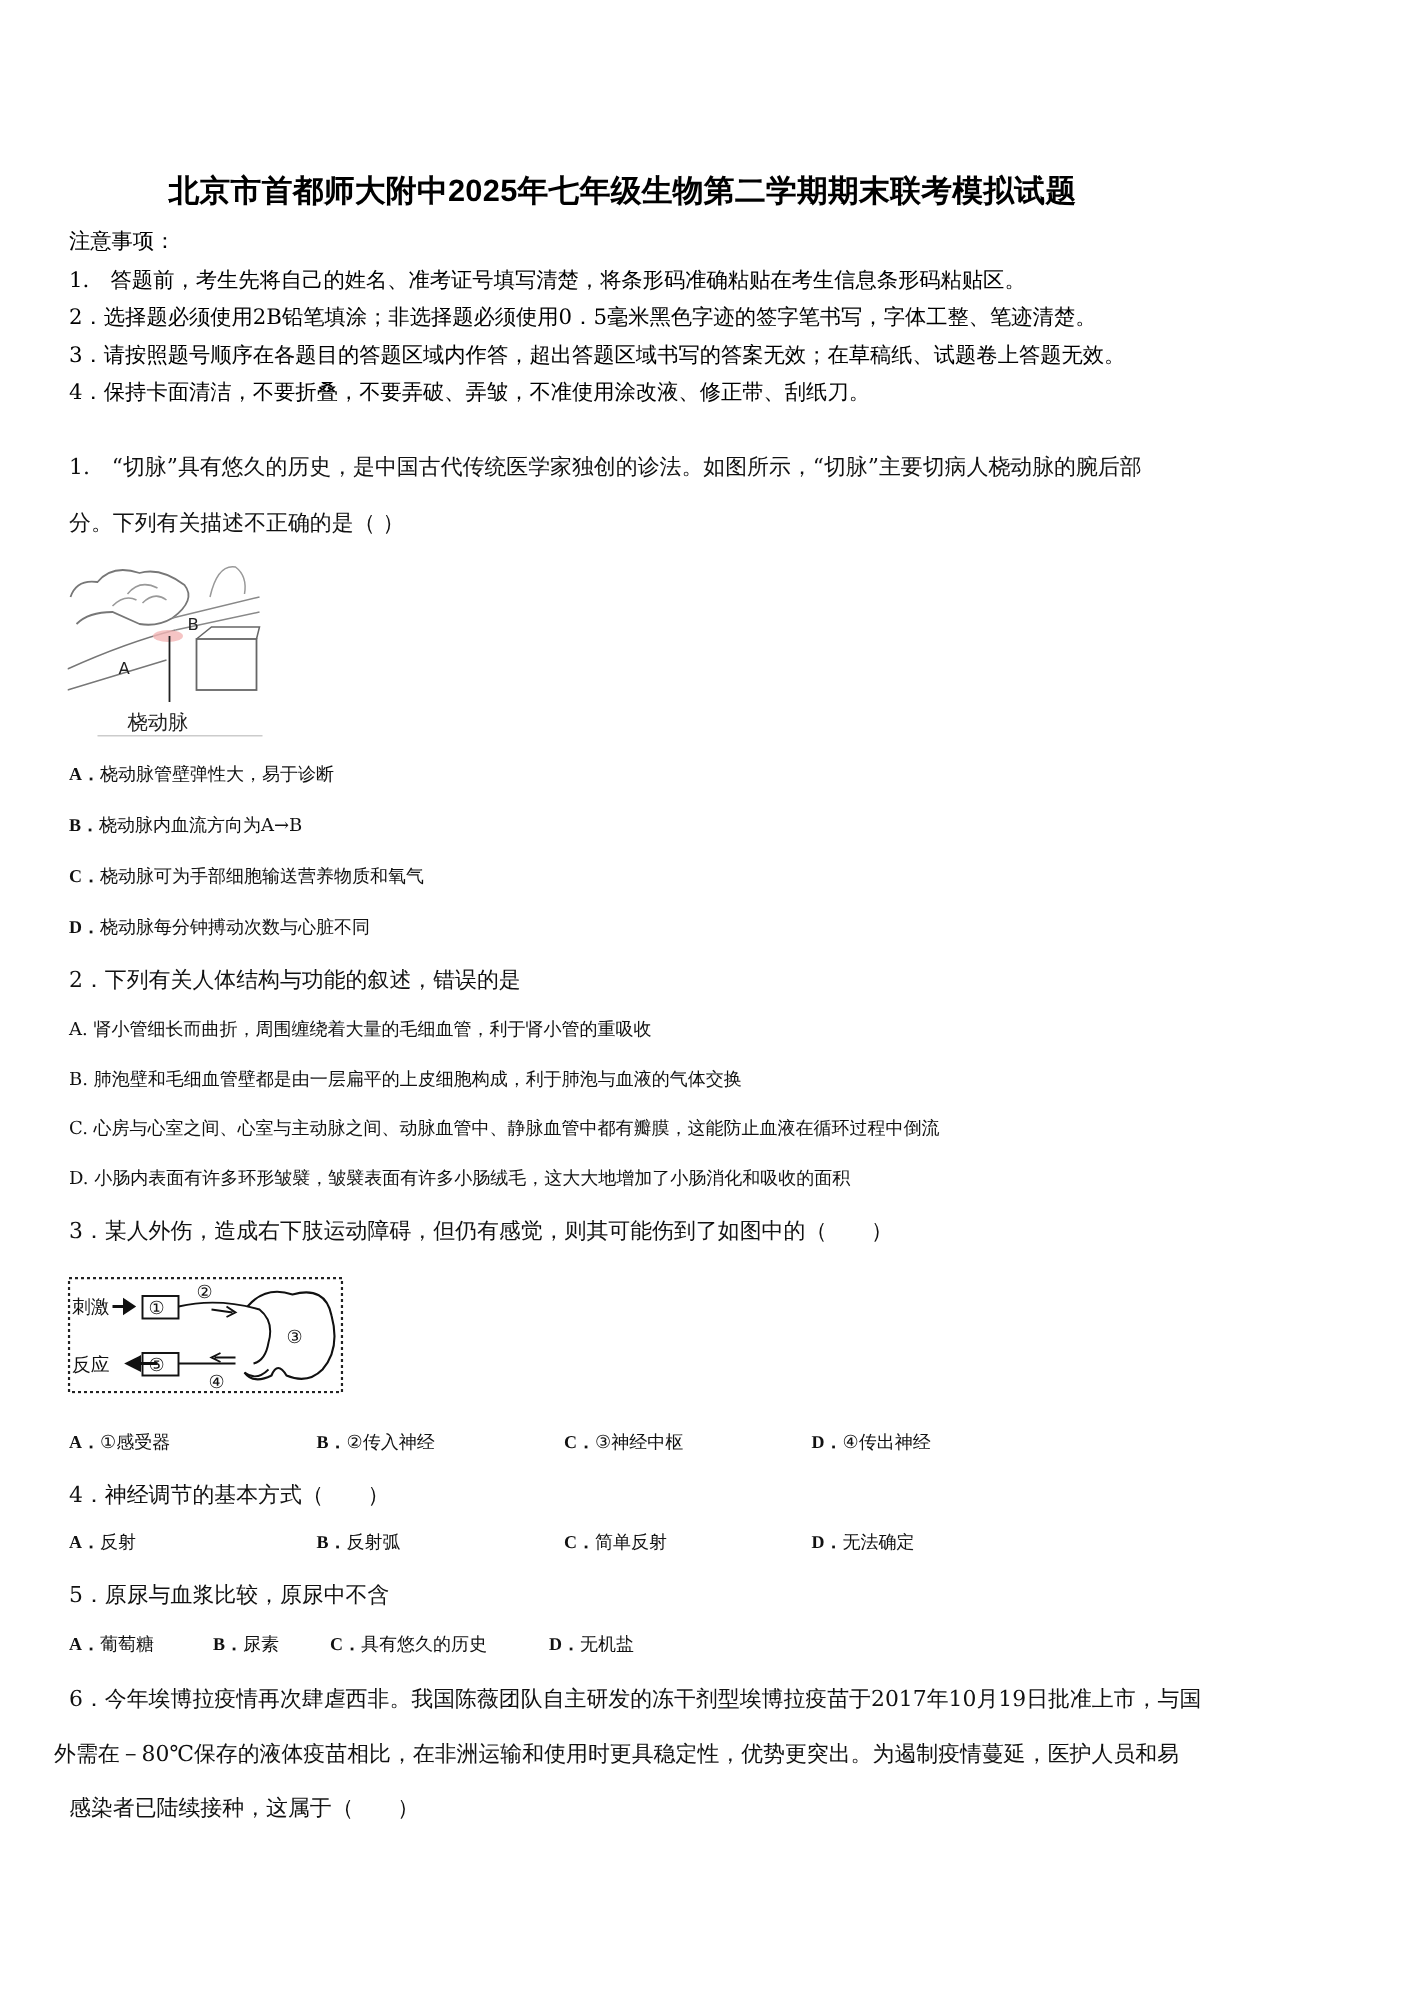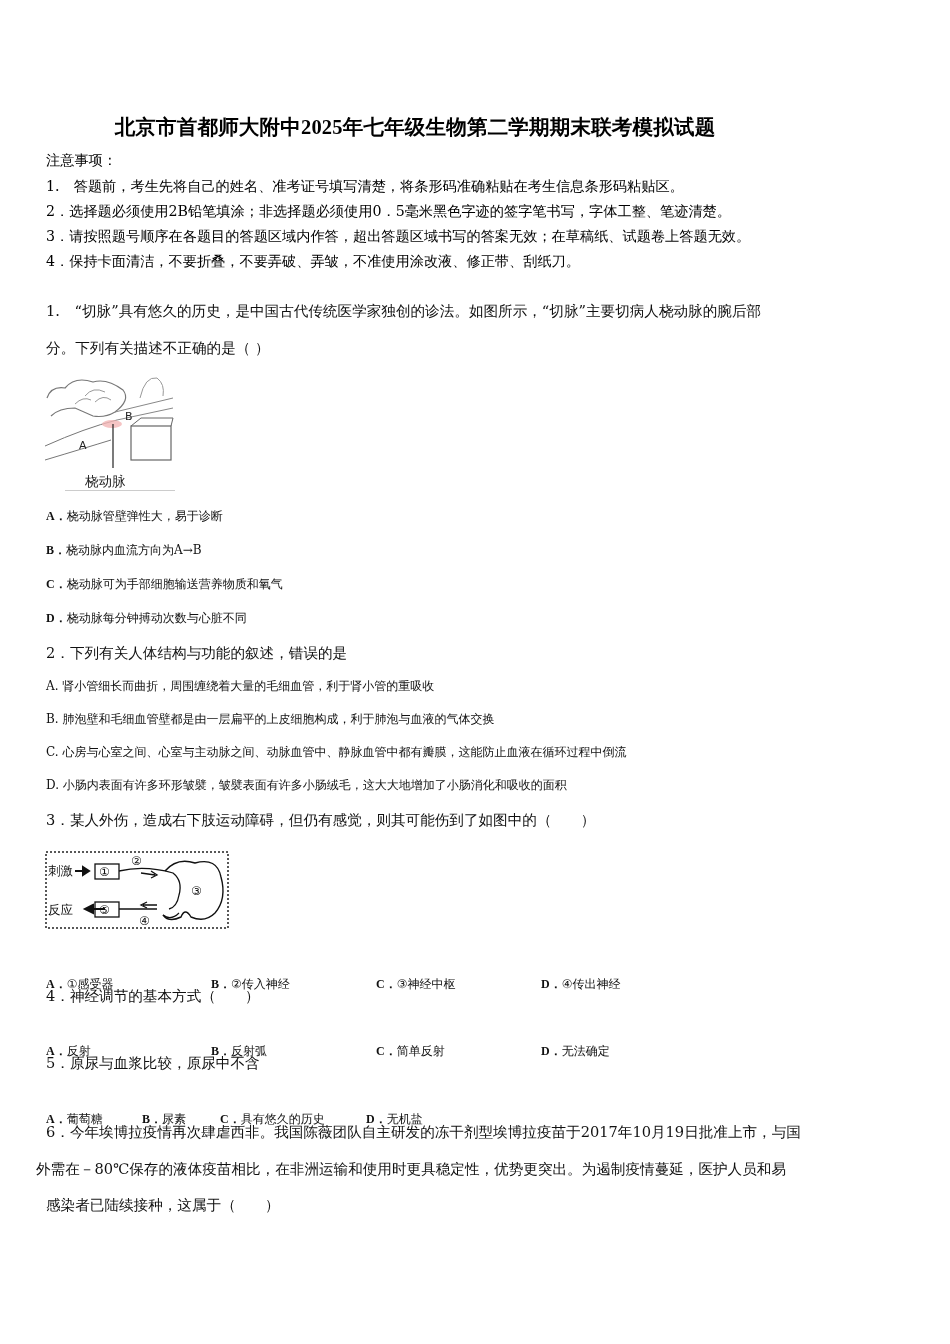--- a/index.html
+++ b/index.html
@@ -1,25 +1,25 @@
 <!DOCTYPE html>
 <html><head>
 <meta charset="utf-8">
 <style>
   html, body { margin: 0; padding: 0; background: #ffffff; }
   body { width: 950px; height: 1344px; position: relative; overflow: hidden;
          font-family: "DejaVu Serif", "Liberation Serif", serif; color: #111; }
   .abs { position: absolute; white-space: nowrap; }
-  .title { left: 0; width: 830px; top: 113px; text-align: center; font-family: Liberation Serif, serif;
+  .title { left: 0; width: 830px; top: 113px; text-align: center; font-family: Liberation Sans, sans-serif;
            font-weight: bold; font-size: 20.5px; letter-spacing: 0.2px; color: #000; }
   .note { font-size: 14.2px; color: #000000; }
   .q { font-size: 14.6px; color: #111; }
   .opt { font-size: 12px; color: #111; }
   .opt b { font-family: "Liberation Serif", serif; font-weight: bold; }
-  .row4 span.c { position: absolute; white-space: nowrap; margin-top: 23px; }
+  .row4 span.c { position: absolute; white-space: nowrap; }
   .fig1 { left: 45px; top: 368px; width: 130px; height: 125px; }
   .fig3 { left: 45px; top: 851px; width: 184px; height: 78px; }
   .fig-caption { position: absolute; left: 40px; top: 105px; font-size: 13.5px;
                  font-family: "DejaVu Sans", sans-serif; color: #222; }
 </style>
 </head>
 <body>
 
 <div class="abs title">北京市首都师大附中2025年七年级生物第二学期期末联考模拟试题</div>
 

